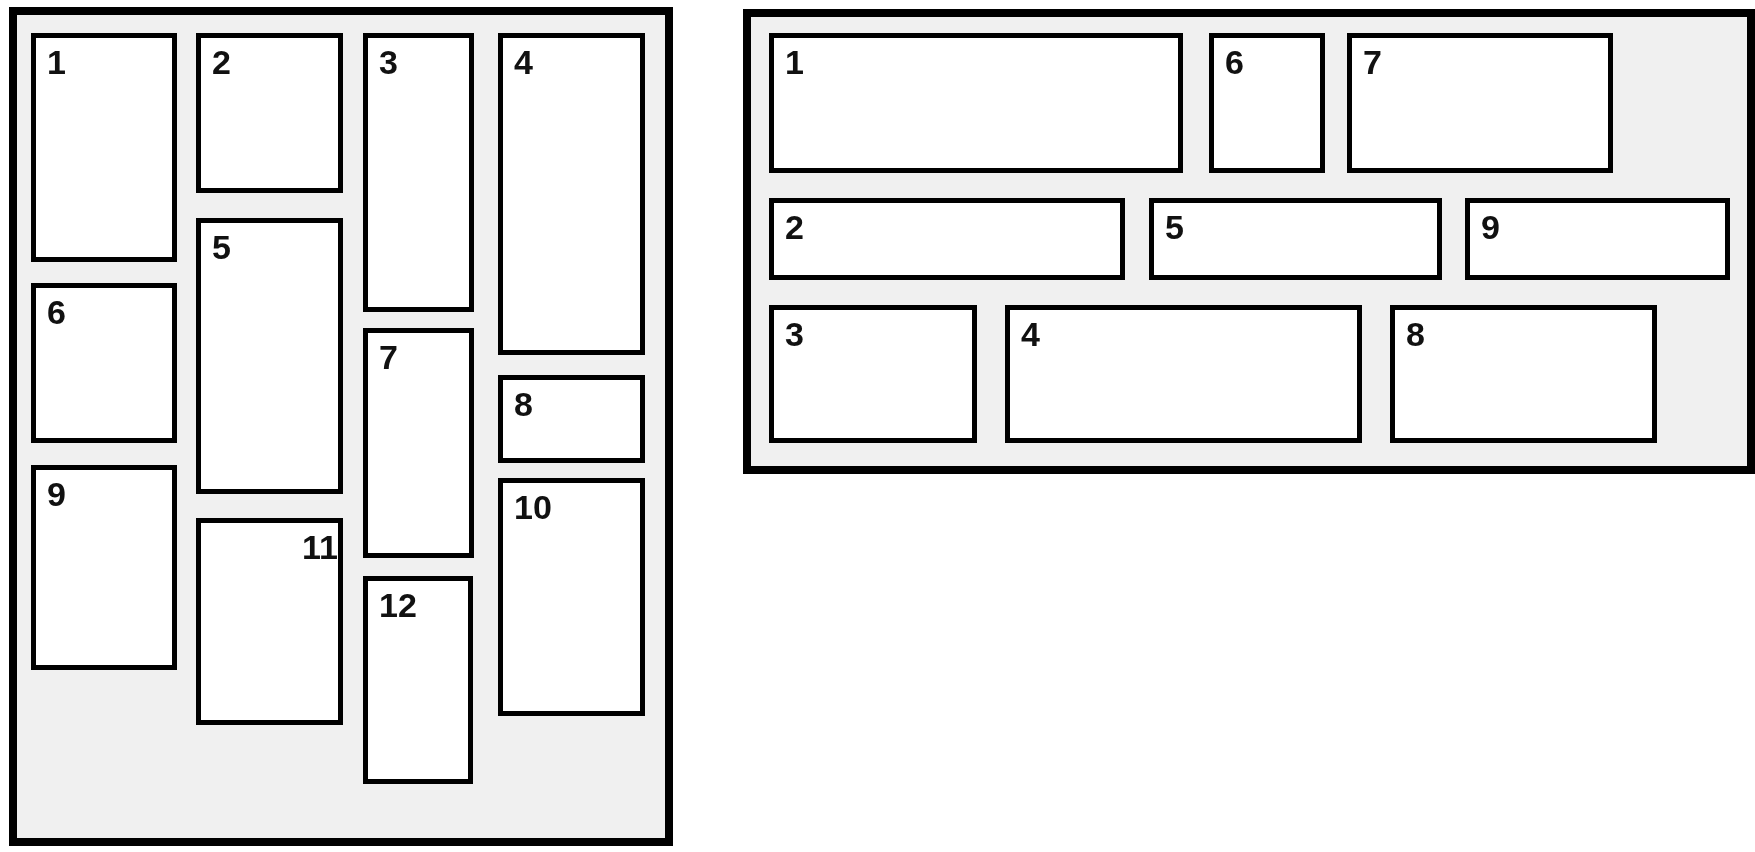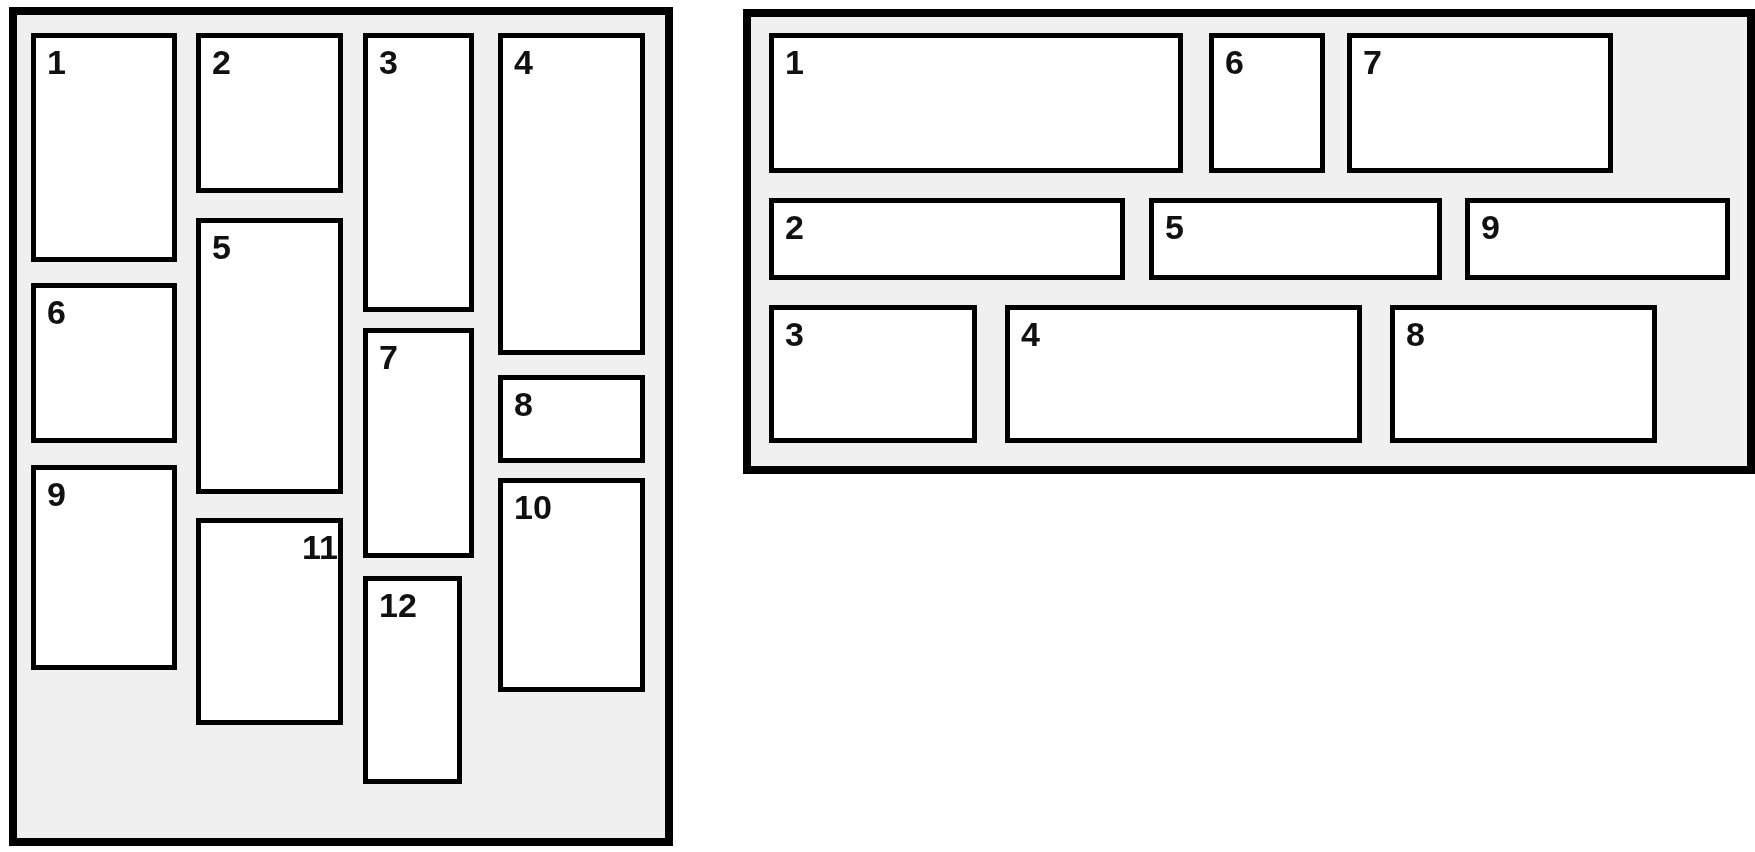--- a/index.html
+++ b/index.html
@@ -62,27 +62,27 @@
       </div>
       <div class="box" style="left: 346px; top: 313px; width: 111px; height: 230px;">
         <span class="box-label">7</span>
       </div>
       <div class="box" style="left: 481px; top: 360px; width: 147px; height: 88px;">
         <span class="box-label">8</span>
       </div>
       <div class="box" style="left: 14px; top: 450px; width: 146px; height: 205px;">
         <span class="box-label">9</span>
       </div>
-      <div class="box" style="left: 481px; top: 463px; width: 147px; height: 214px;">
+      <div class="box" style="left: 481px; top: 463px; width: 147px; height: 238px;">
         <span class="box-label">10</span>
       </div>
       <div class="box" style="left: 179px; top: 503px; width: 147px; height: 207px; text-align: right;">
         <span class="box-label">11</span>
       </div>
-      <div class="box" style="left: 346px; top: 561px; width: 99px; height: 208px;">
+      <div class="box" style="left: 346px; top: 561px; width: 110px; height: 208px;">
         <span class="box-label">12</span>
       </div>
     </section>
   <section class="panel" style="left: 743px; top: 9px; width: 1012px; height: 465px;">
       <div class="box" style="left: 18px; top: 16px; width: 414px; height: 140px;">
         <span class="box-label">1</span>
       </div>
       <div class="box" style="left: 18px; top: 181px; width: 356px; height: 82px;">
         <span class="box-label">2</span>
       </div>

